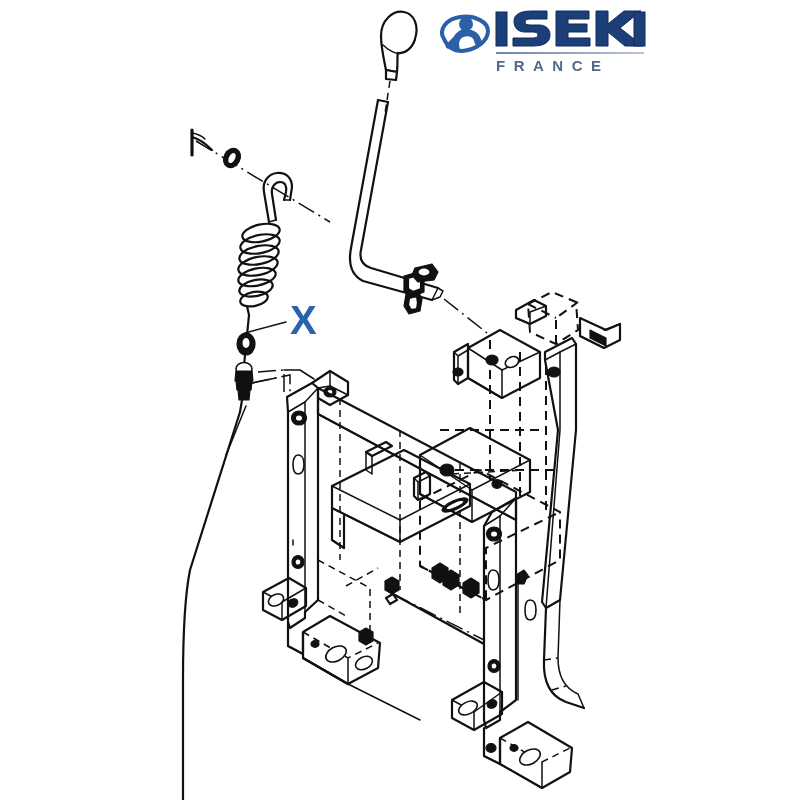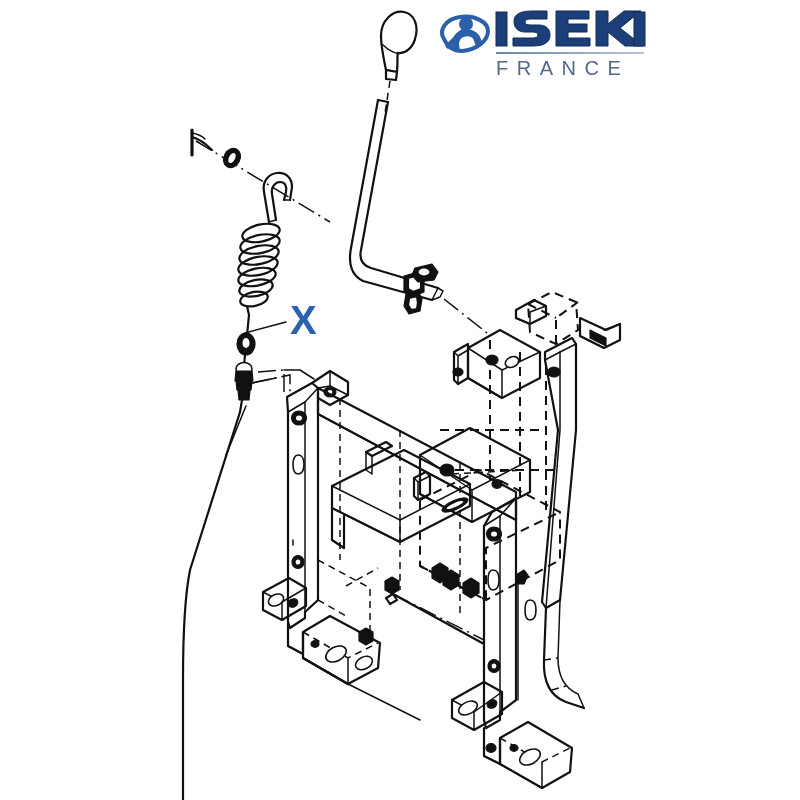--- a/index.html
+++ b/index.html
@@ -53,22 +53,22 @@
     top: 44px;
     width: 148px;
     height: 2px;
     background: linear-gradient(to right, #6d86a8, #b9c5d6);
   }
   .brand-sub {
     position: absolute;
     left: 60px;
     top: 49px;
     width: 150px;
-    font-size: 20px;
-    font-weight: normal;
+    font-size: 15px;
+    font-weight: bold;
     letter-spacing: 8.5px;
     color: #55688a;
     font-family: "Liberation Sans", sans-serif;
     white-space: nowrap;
   }
   .callout-x {
     position: absolute;
     left: 290px;
     top: 300px;
     font-size: 40px;

